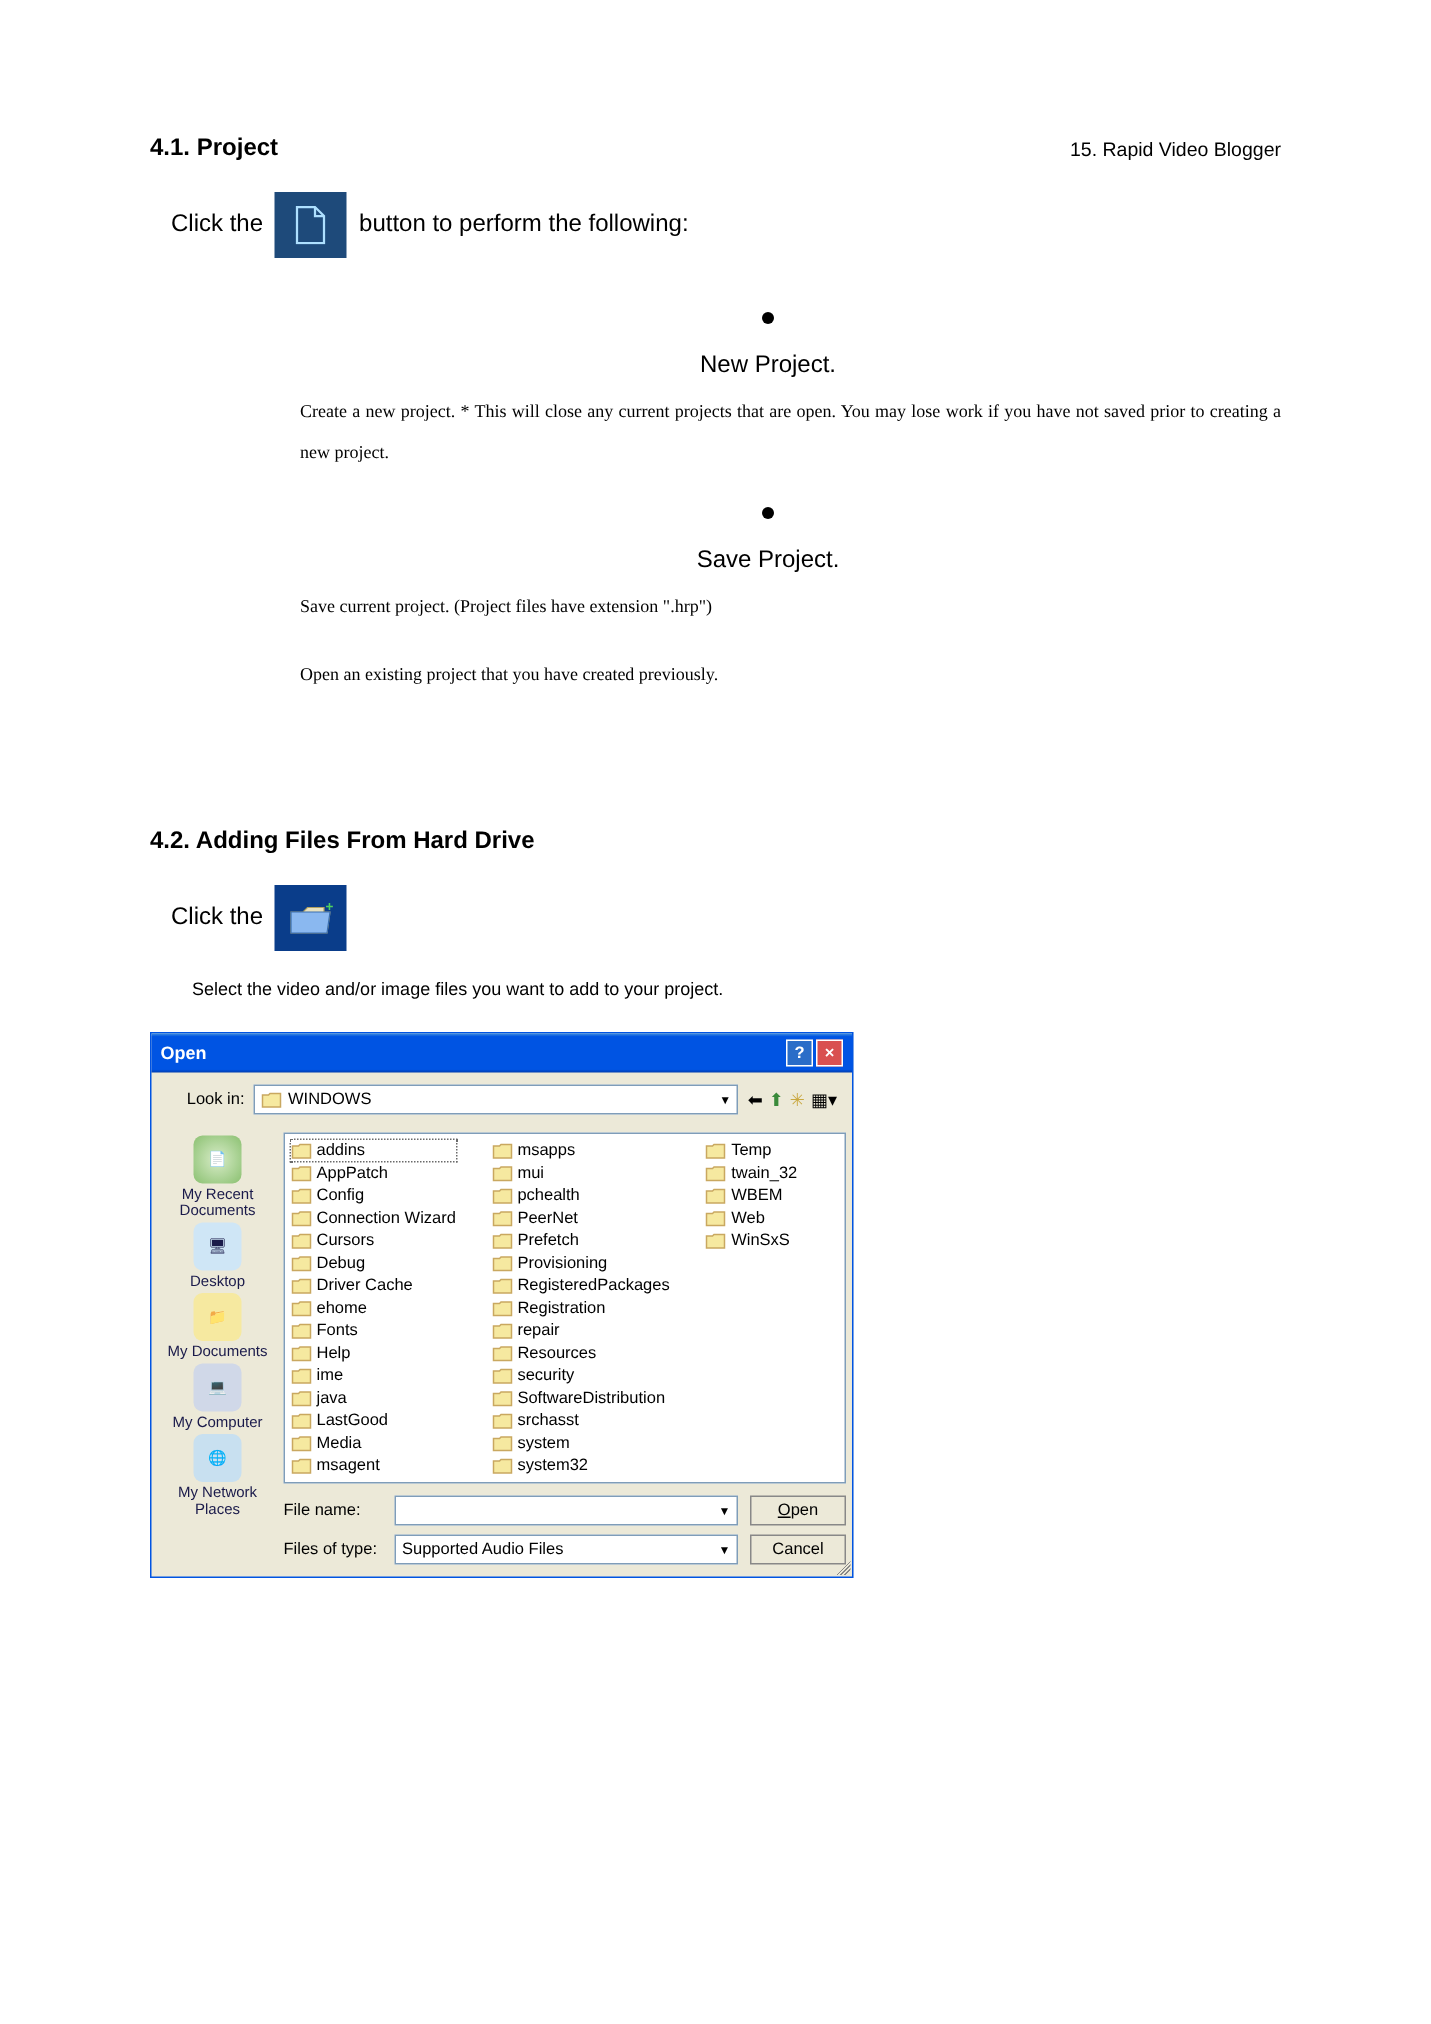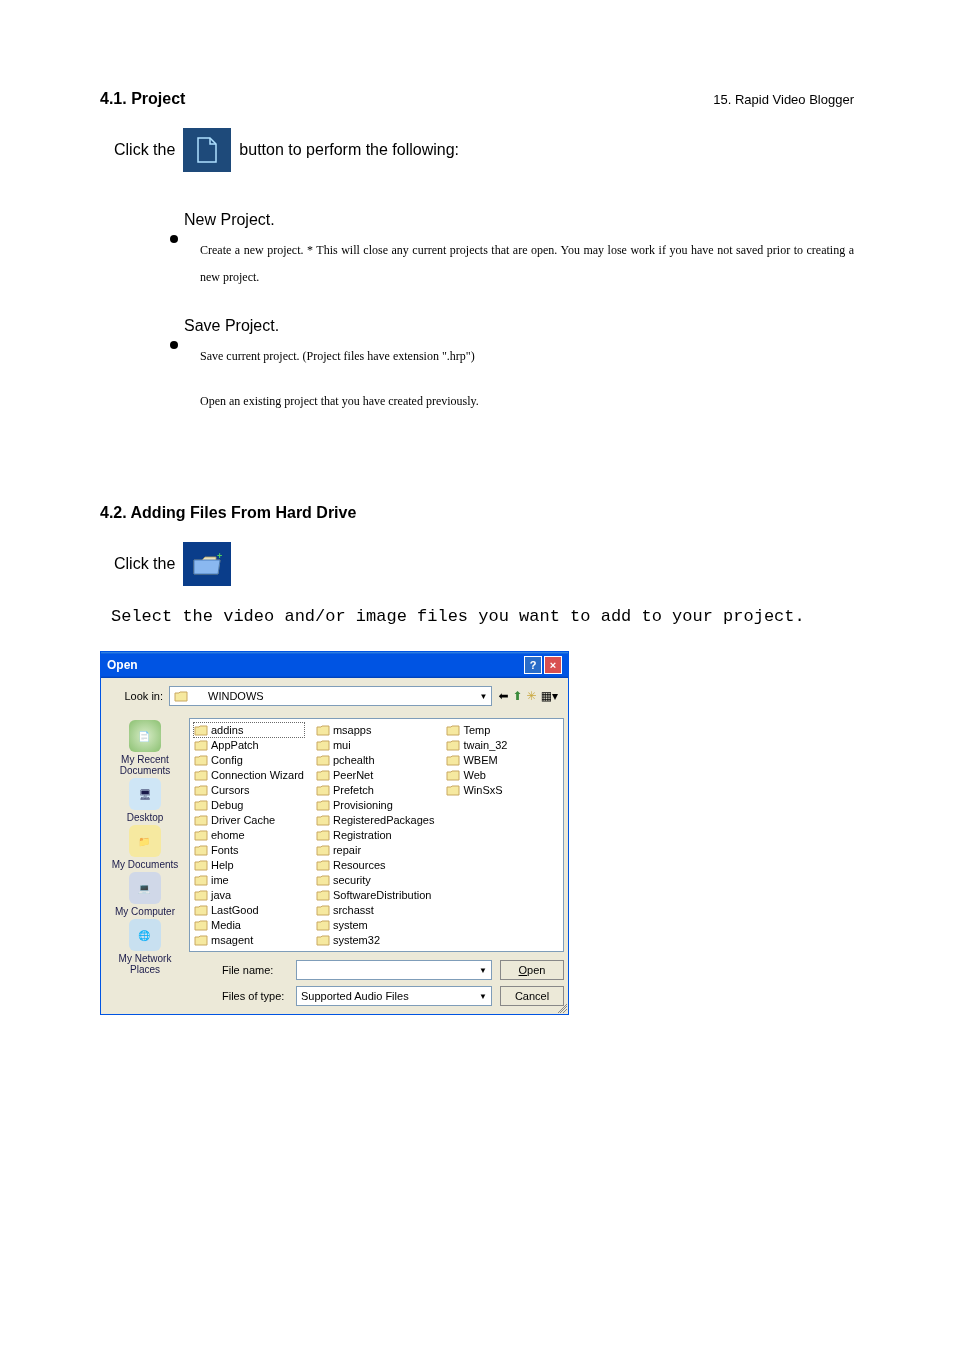--- a/index.html
+++ b/index.html
@@ -42,38 +42,37 @@
       justify-content: center;
     }
     .icon-box.newproj svg { width: 22px; height: 26px; }
     .icon-box.addfile { background: #0a3d8a; }
     .icon-box.addfile svg { width: 30px; height: 24px; }
     .bulleted {
       margin-left: 70px;
       margin-bottom: 18px;
       line-height: 2.2;
     }
-    .bullet-row { display: flex; align-items: flex-end; gap: 6px; }
+    .bullet-row { display: flex; align-items: center; gap: 16px; flex-direction: column; }
     .bullet-dot {
       width: 8px; height: 8px; background: #000; border-radius: 50%;
       position: relative; top: 6px;
       flex-shrink: 0;
     }
     .bullet-title { font-size: 16px; }
     .bullet-body {
       margin-left: 30px;
       text-align: justify;
       font-size: 12px;
       font-family: Liberation Serif, serif;
     }
     .sub-text {
-      margin-left: 11px;
-      font-size: 17px;
+      margin-left: 28px;
+      font-size: 12px;
       line-height: 2.2;
-      font-family: Liberation Mono, monospace;
     }
     
     .dialog {
       width: 469px;
       border: 1px solid #0054e3;
       margin-top: 16px;
       font-family: Tahoma, sans-serif;
       font-size: 11px;
       background: #ece9d8;
       position: relative;
@@ -113,38 +112,38 @@
       border-radius: 6px;
       display: flex; align-items: center; justify-content: center;
     }
     .main-area { flex: 1; display: flex; flex-direction: column; }
     .lookin-row {
       display: flex; align-items: center; gap: 6px; padding: 2px 4px 6px 0;
     }
     .lookin-label { width: 56px; text-align: right; font-size: 11px; }
     .lookin-field {
       flex: 1; height: 20px; border: 1px solid #7f9db9; background: #fff;
-      display: flex; align-items: center; padding: 0 4px; gap: 20px;
+      display: flex; align-items: center; padding: 0 4px; gap: 4px;
       font-size: 11px;
     }
     .fico { width: 14px; height: 12px; }
     .nav-icons { display: flex; gap: 4px; align-items: center; }
     .nav-icons span { font-size: 12px; }
     .file-grid {
       flex: 1; background: #fff; border: 1px solid #7f9db9;
-      display: flex; padding: 4px; gap: 12px;
+      display: flex; padding: 4px; gap: 24px;
       min-height: 200px;
       font-size: 11px;
     }
     .file-col { display: flex; flex-direction: column; gap: 1px; }
     .file-item { display: flex; align-items: center; gap: 3px; padding: 1px 0; }
     .file-item.sel { outline: 1px dotted #6a6a6a; }
     .bottom-rows { padding-top: 8px; display: flex; flex-direction: column; gap: 6px; }
     .brow { display: flex; align-items: center; gap: 8px; }
-    .brow .lbl { width: 66px; font-size: 11px; margin-left: 33px; }
+    .brow .lbl { width: 66px; font-size: 11px; }
     .brow .field {
       flex: 1; height: 20px; border: 1px solid #7f9db9; background: #fff;
       display: flex; align-items: center; padding: 0 4px; font-size: 11px;
       justify-content: space-between;
     }
     .brow .btn {
       width: 64px; height: 20px; border: 1px solid #888; background: #ece9d8;
       font-size: 11px; display: flex; align-items: center; justify-content: center;
     }
     .brow .btn .u { text-decoration: underline; }

